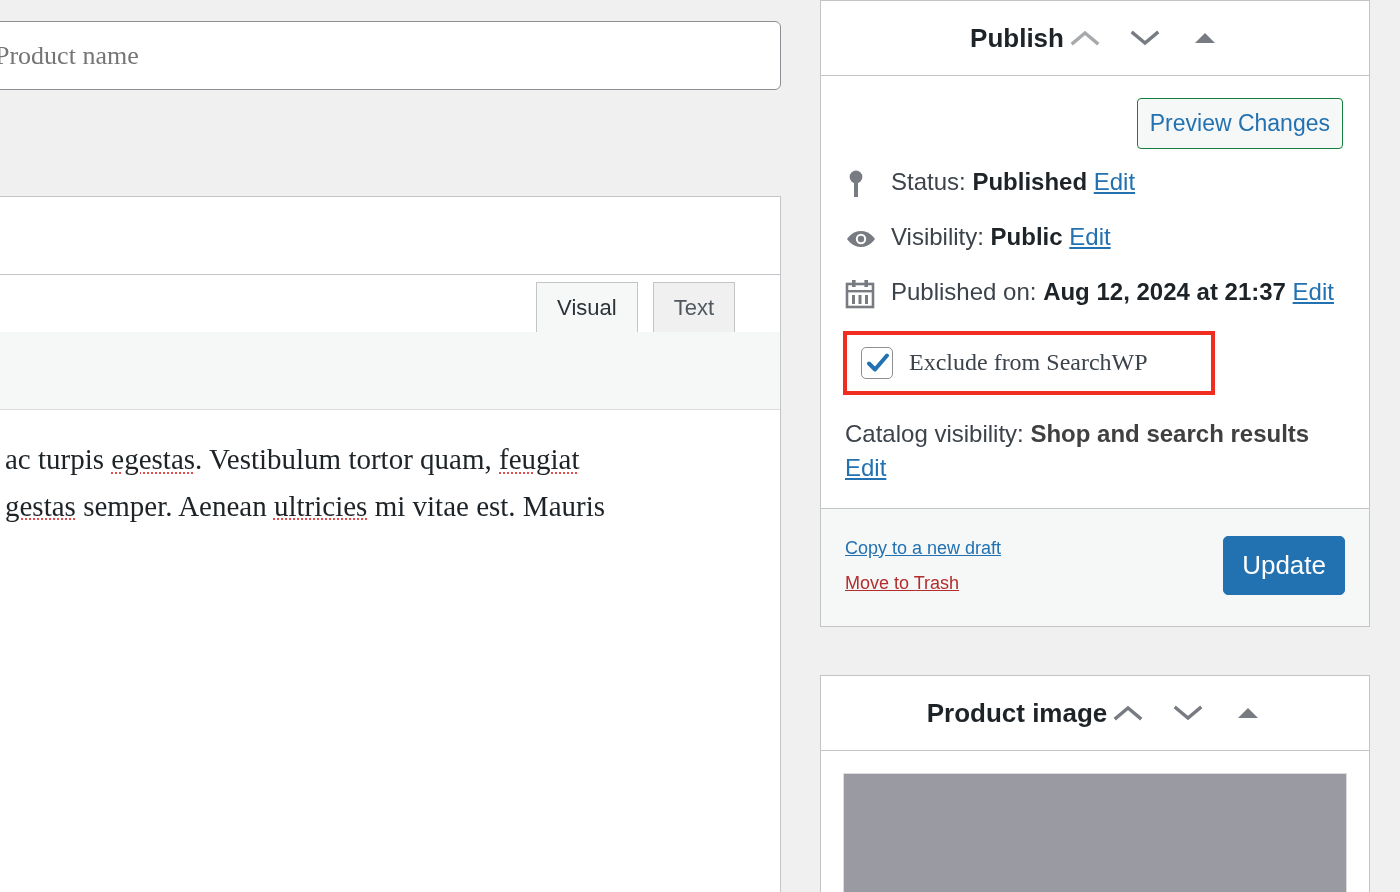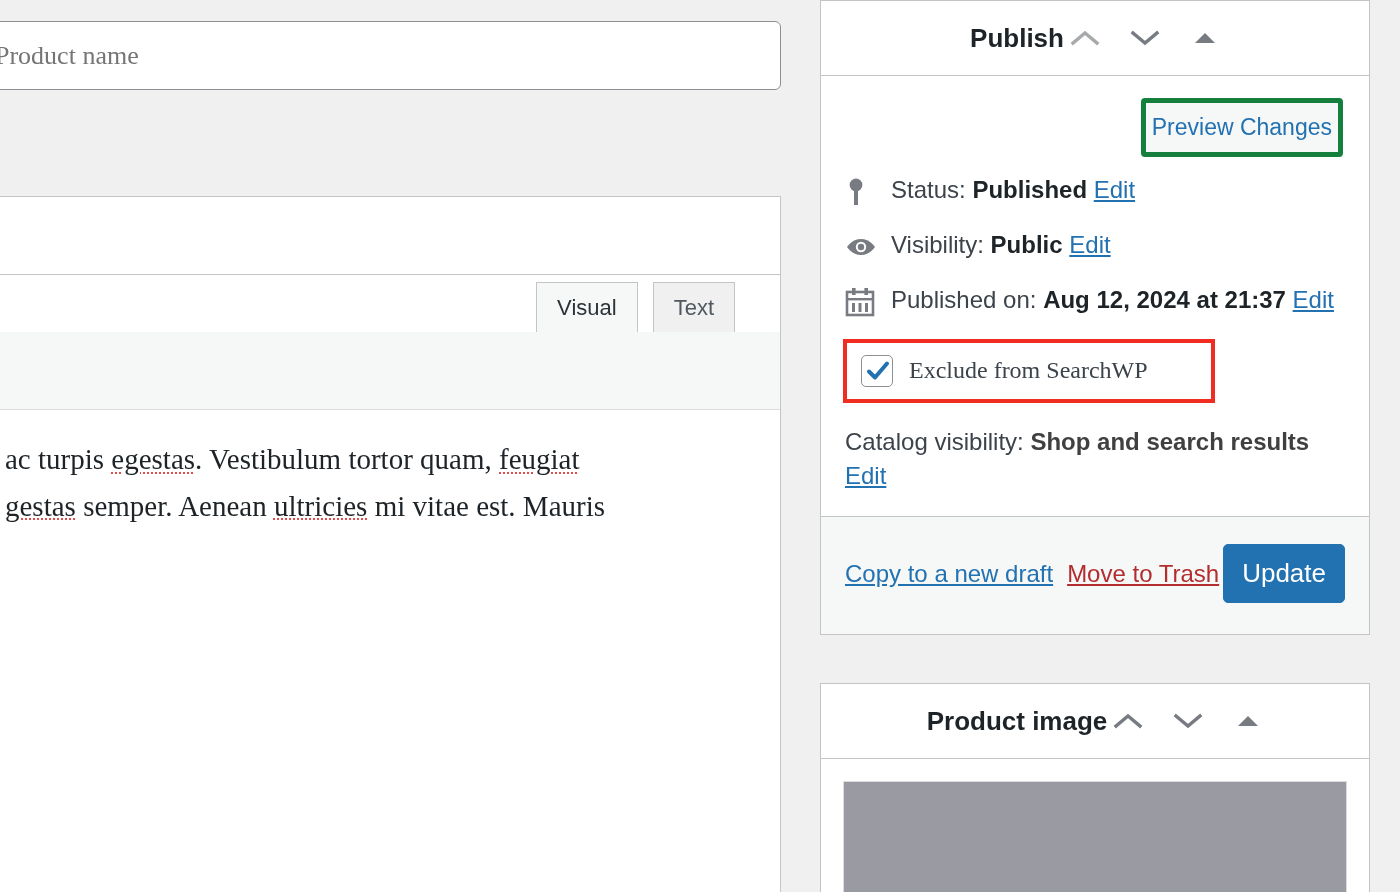--- a/index.html
+++ b/index.html
@@ -150,23 +150,23 @@
   .preview-row {
     display: flex;
     justify-content: flex-end;
     padding: 22px 2px 16px 0;
   }
   .btn-secondary {
     font-family: "Liberation Sans", sans-serif;
     font-size: 23px;
     color: #2271b1;
     background: #f6f7f7;
-    border: 5px solid #15803d;
+    border: 1px solid #15803d;
     border-radius: 4px;
-    padding: 12px 6px;
+    padding: 12px 12px;
     cursor: pointer;
     line-height: 1.1;
   }
 
   .misc-row {
     display: flex;
     align-items: center;
     font-size: 24px;
     color: #3c434a;
     padding-bottom: 21px;
@@ -233,22 +233,23 @@
     background: #f6f7f7;
     border-top: 1px solid #c3c4c7;
     padding: 20px 24px 24px 24px;
     display: flex;
     align-items: center;
     justify-content: space-between;
     min-height: 118px;
   }
   .footer-links {
     display: flex;
+    flex-direction: column;
     gap: 14px;
-    font-size: 24px;
+    font-size: 18px;
   }
   .btn-primary {
     font-family: "Liberation Sans", sans-serif;
     font-size: 26px;
     color: #fff;
     background: #2271b1;
     border: 1px solid #2271b1;
     border-radius: 5px;
     padding: 14px 18px;
     cursor: pointer;

